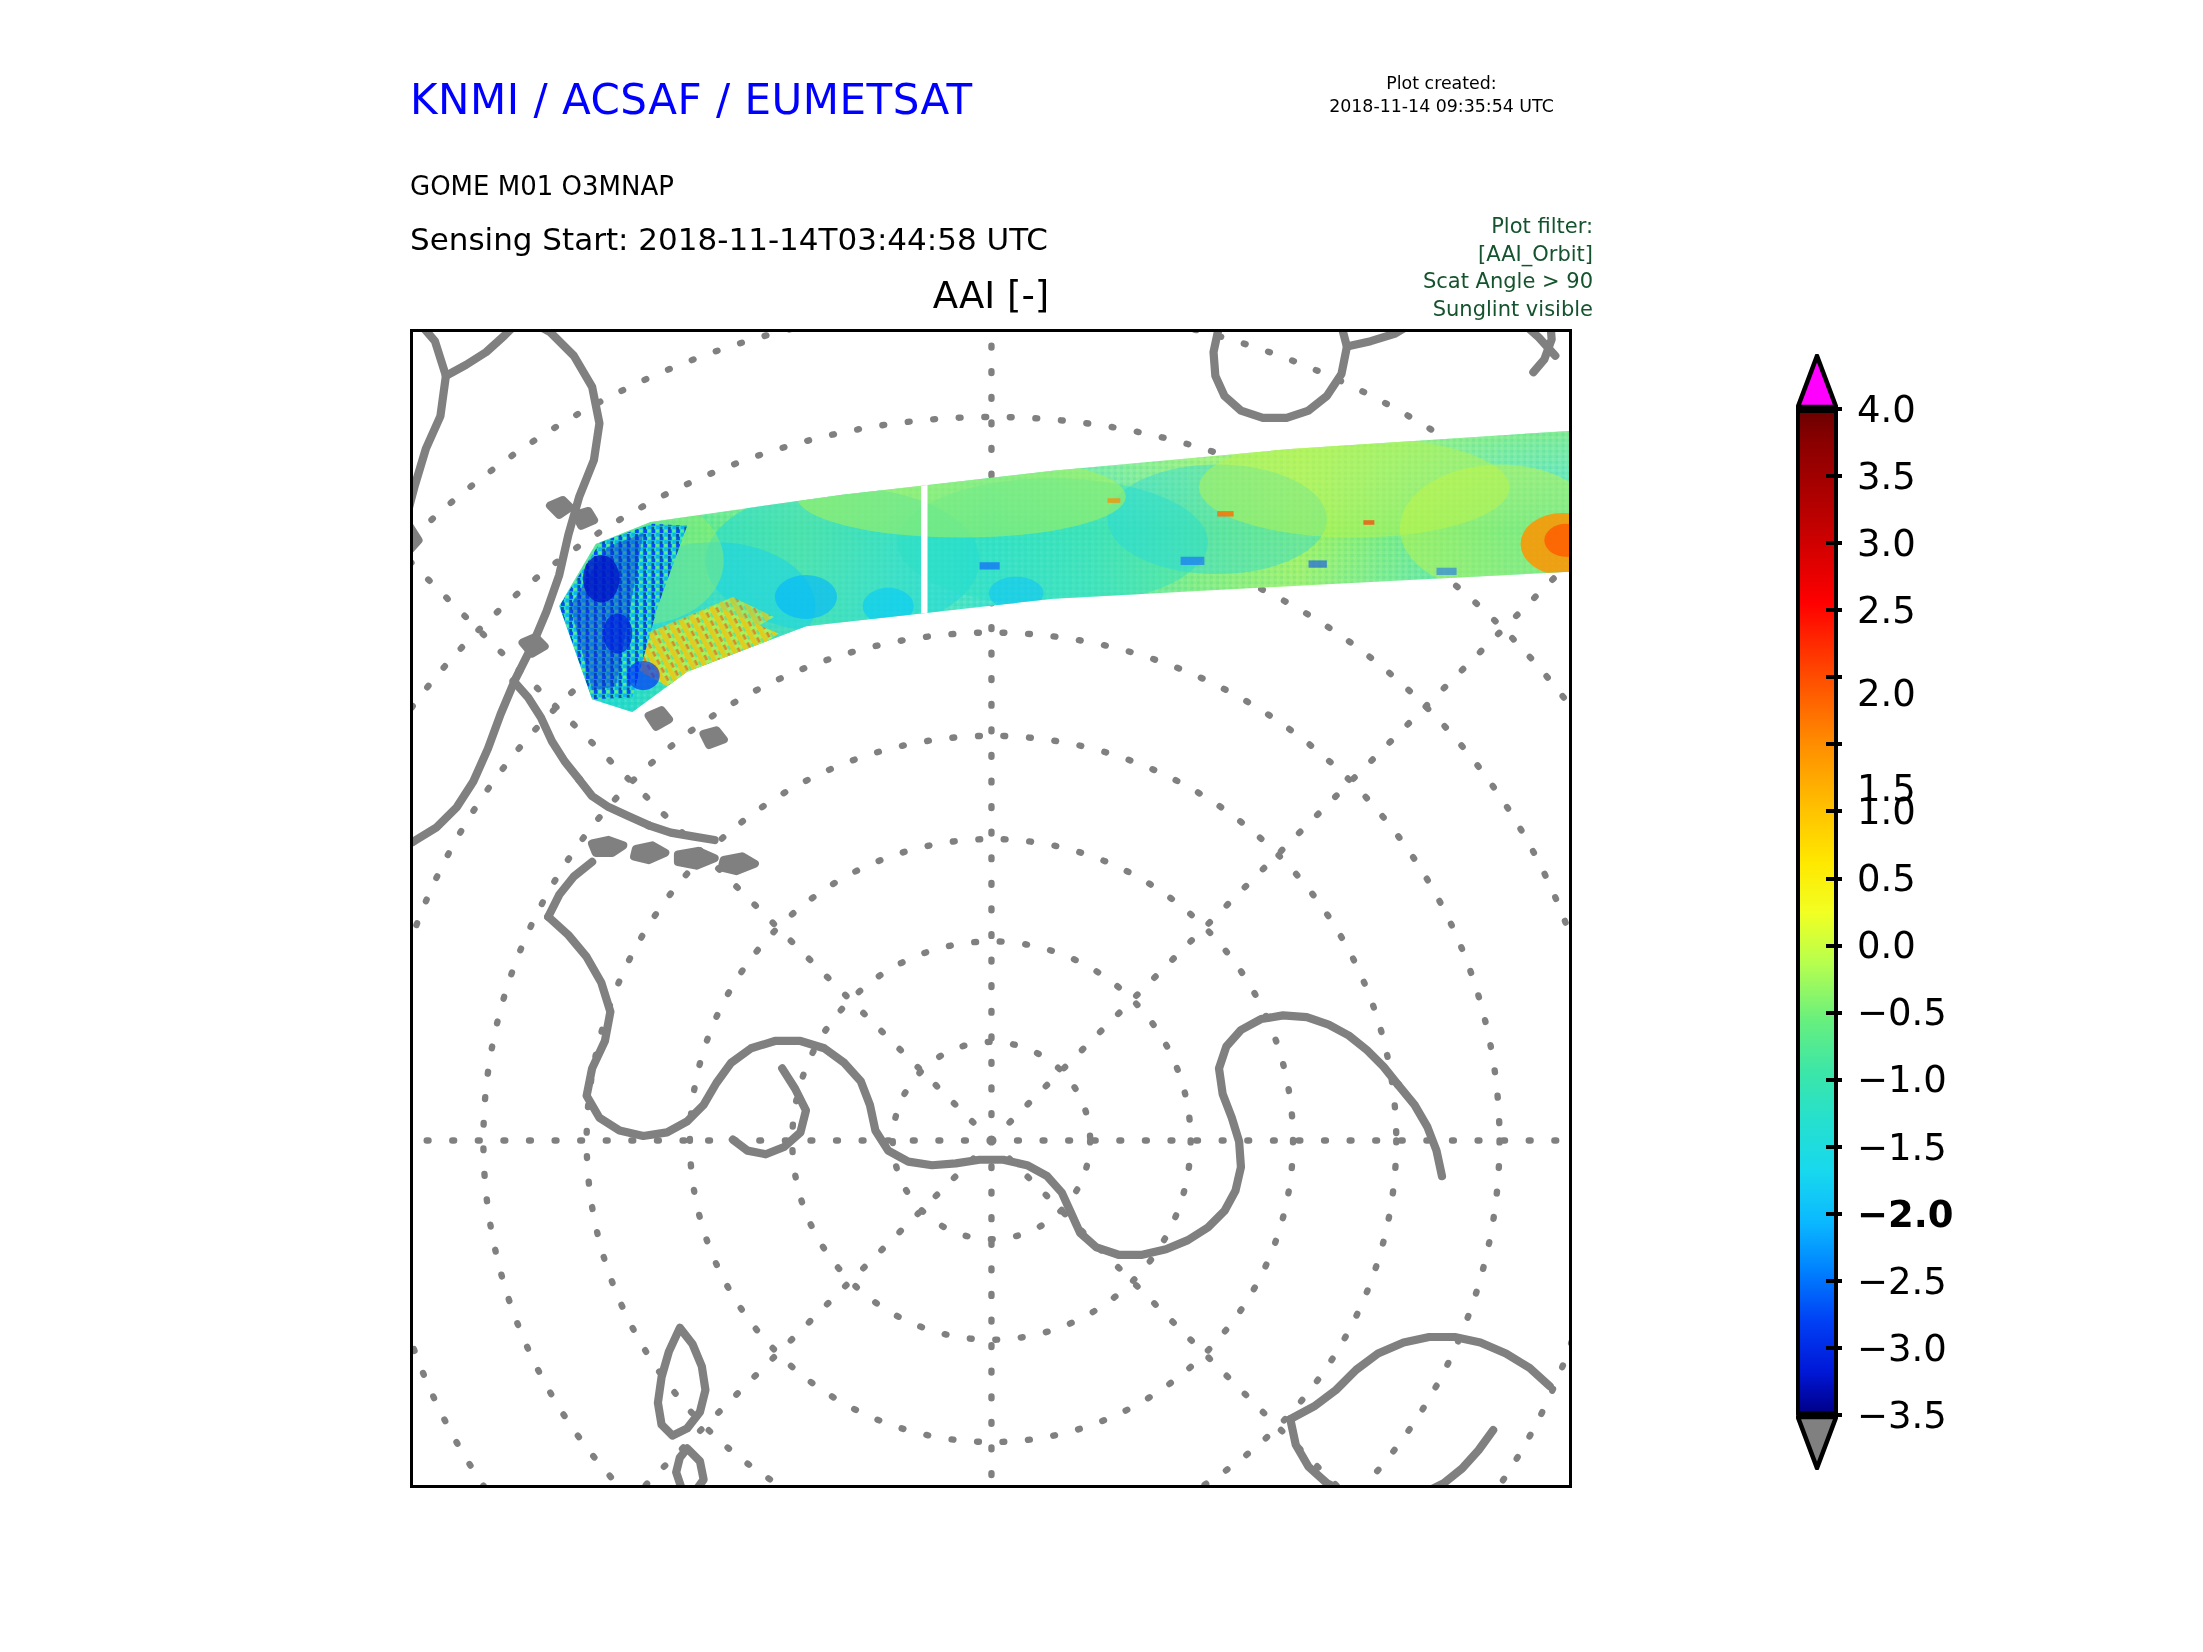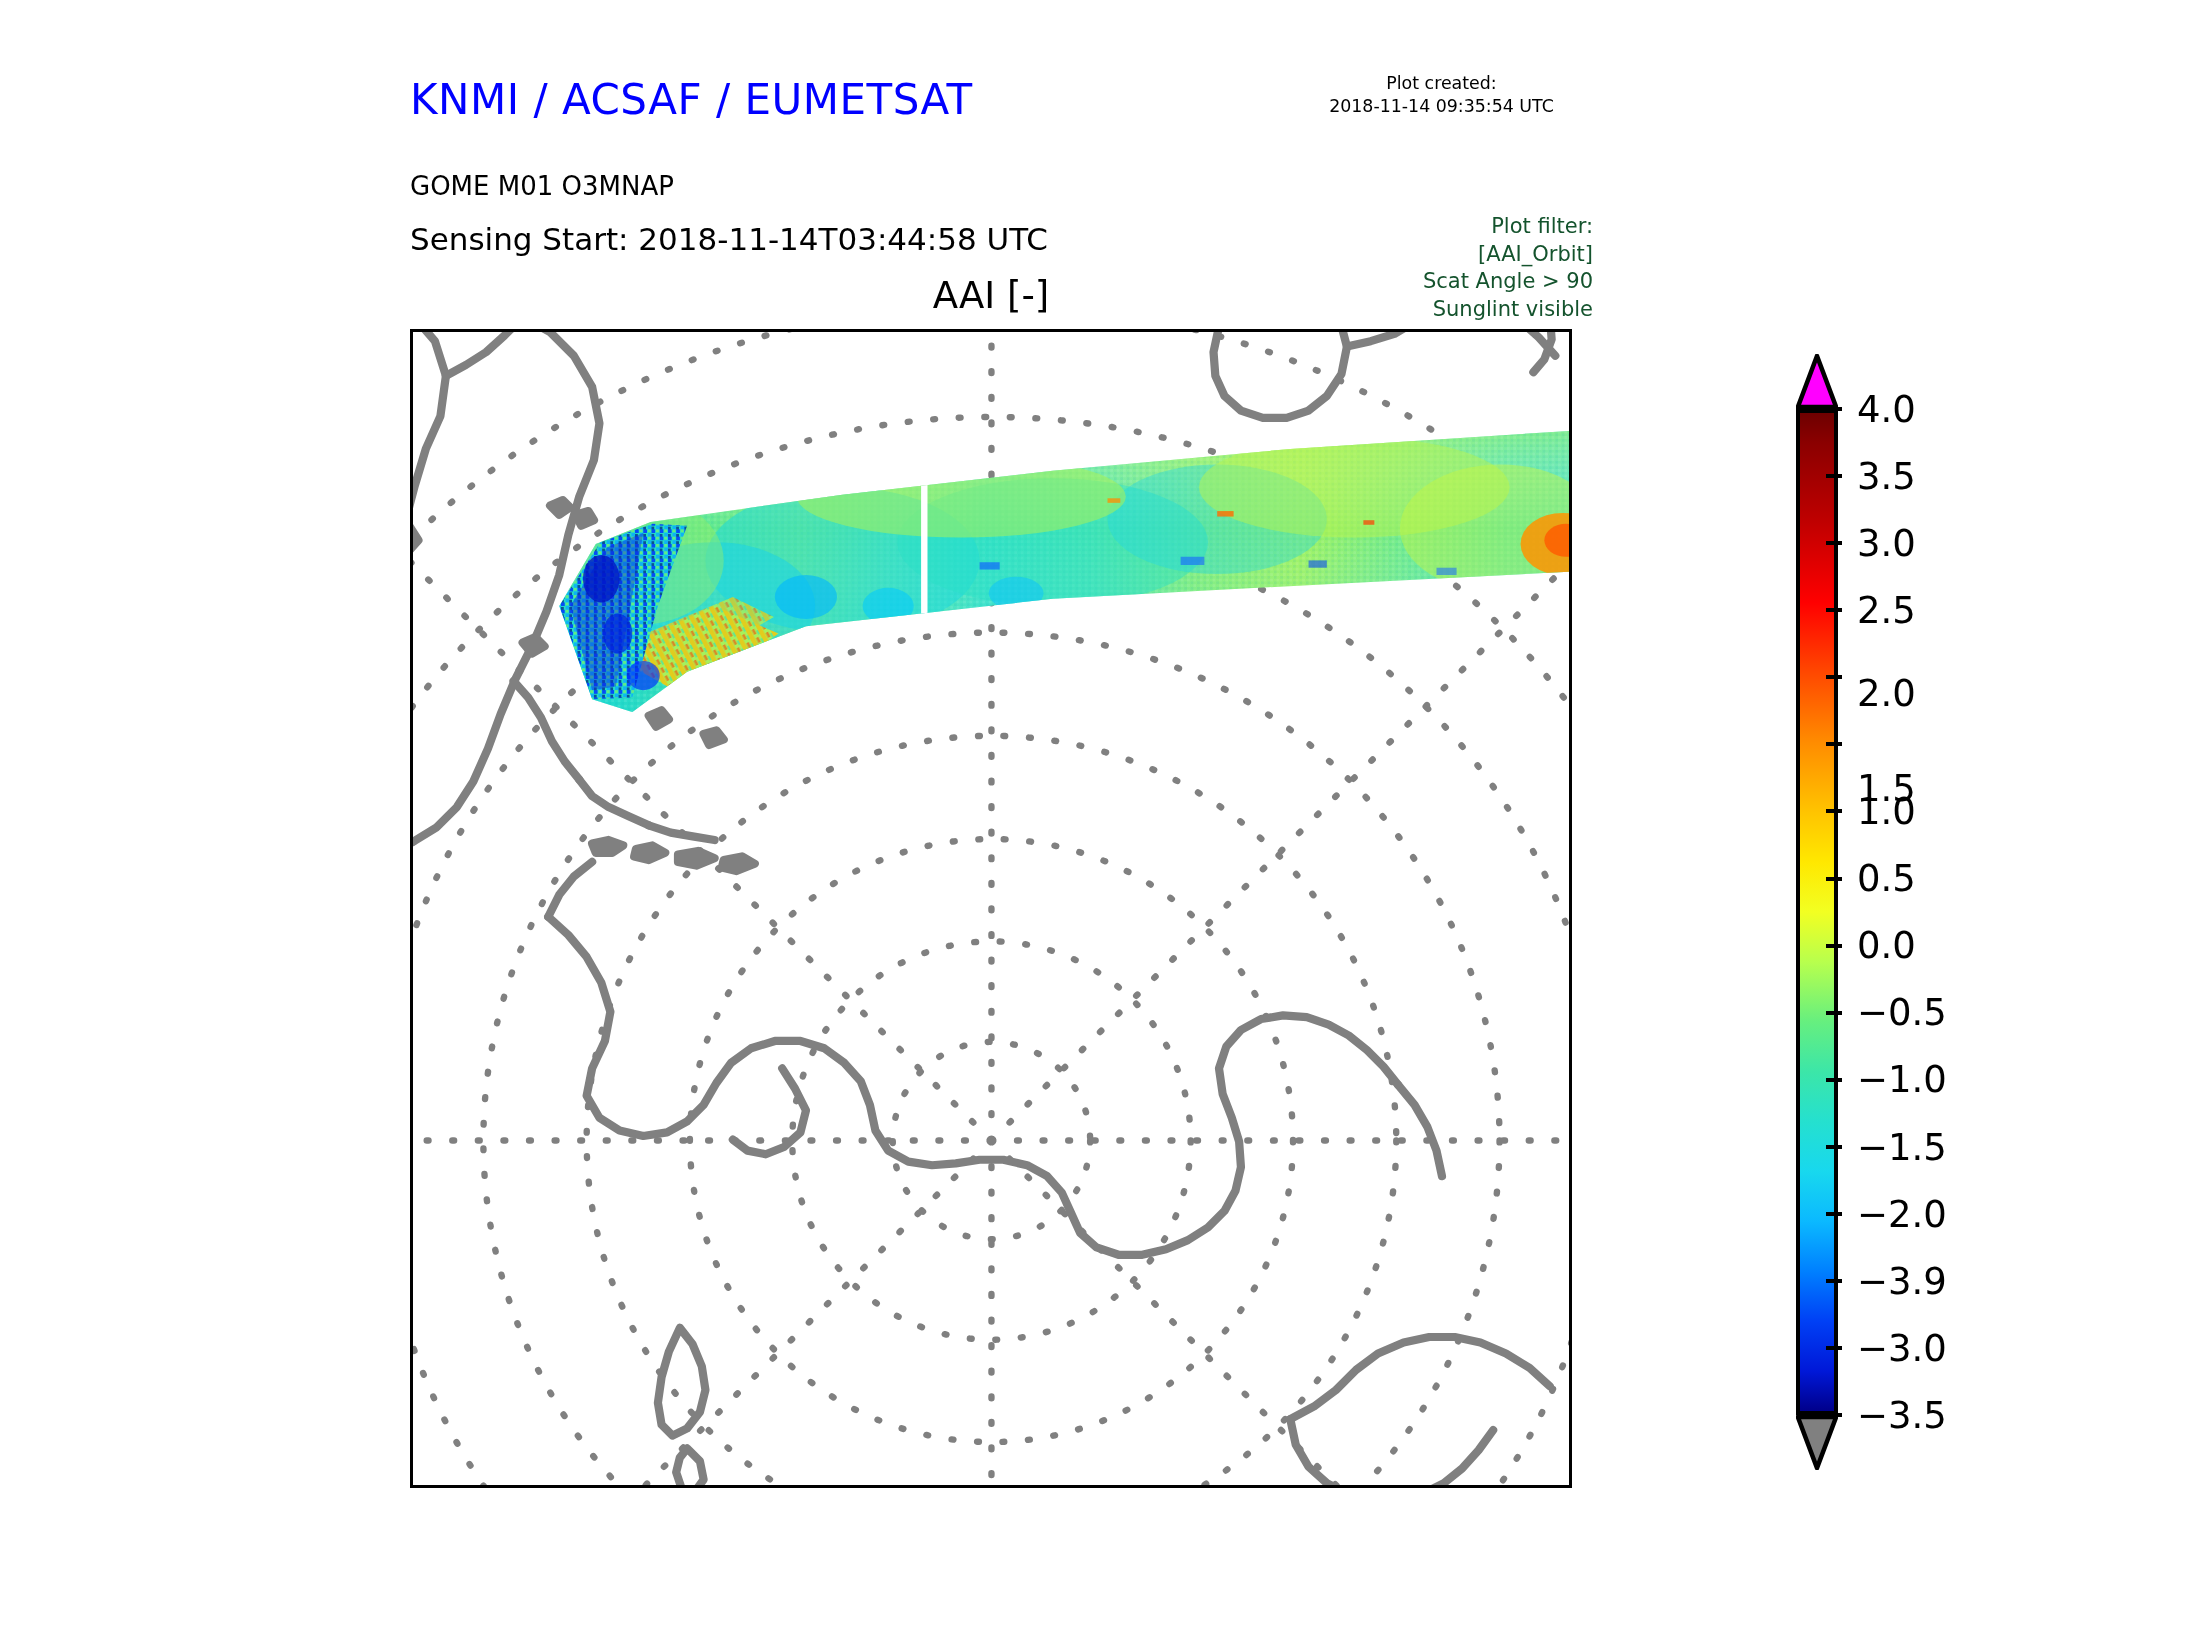--- a/index.html
+++ b/index.html
@@ -333,22 +333,22 @@
       <div class="cb-tick-label" style="top: 524px;">0.5</div>
       <div class="cb-tick-line" style="top: 590px;"></div>
       <div class="cb-tick-label" style="top: 591px;">0.0</div>
       <div class="cb-tick-line" style="top: 657px;"></div>
       <div class="cb-tick-label" style="top: 658px;">−0.5</div>
       <div class="cb-tick-line" style="top: 724px;"></div>
       <div class="cb-tick-label" style="top: 725px;">−1.0</div>
       <div class="cb-tick-line" style="top: 791px;"></div>
       <div class="cb-tick-label" style="top: 793px;">−1.5</div>
       <div class="cb-tick-line" style="top: 858px;"></div>
-      <div class="cb-tick-label" style="top: 860px;">−2.0</div>
+      <div class="cb-tick-label" style="top: 860px; font-weight: bold;">−2.0</div>
       <div class="cb-tick-line" style="top: 925px;"></div>
-      <div class="cb-tick-label" style="top: 927px;">−3.9</div>
+      <div class="cb-tick-label" style="top: 927px;">−2.5</div>
       <div class="cb-tick-line" style="top: 992px;"></div>
       <div class="cb-tick-label" style="top: 994px;">−3.0</div>
       <div class="cb-tick-line" style="top: 1059px;"></div>
       <div class="cb-tick-label" style="top: 1061px;">−3.5</div>
     </div>
 </div>
 
 
 </body></html>

